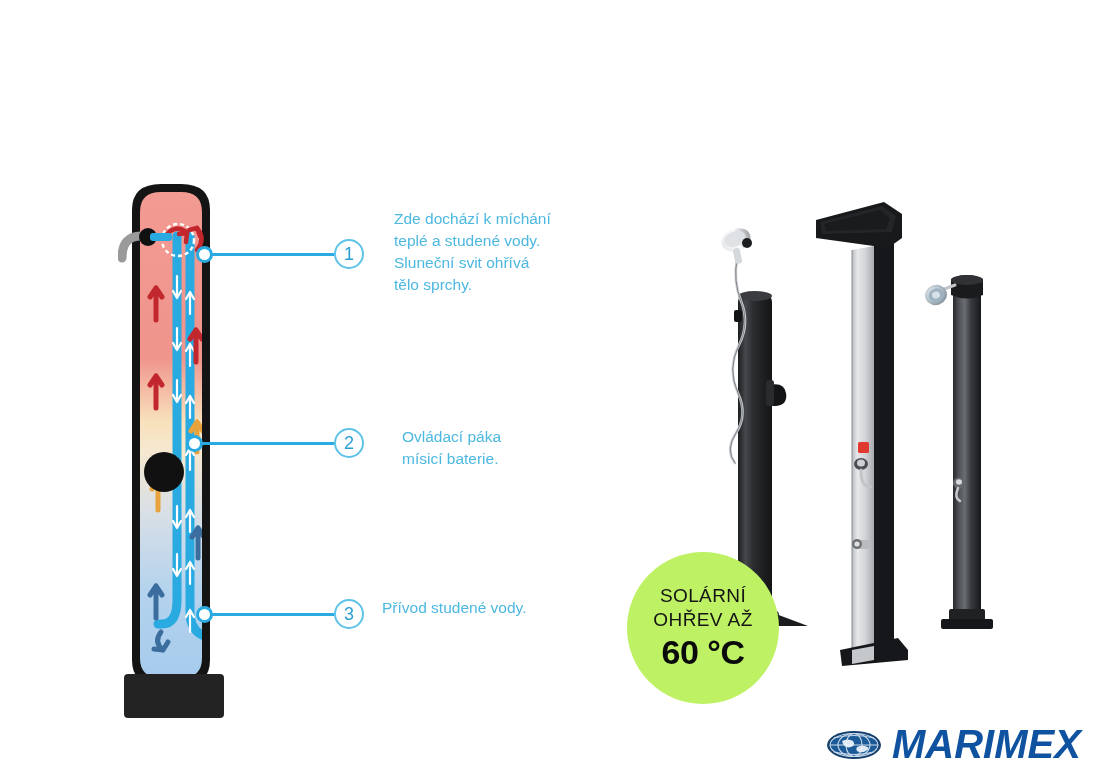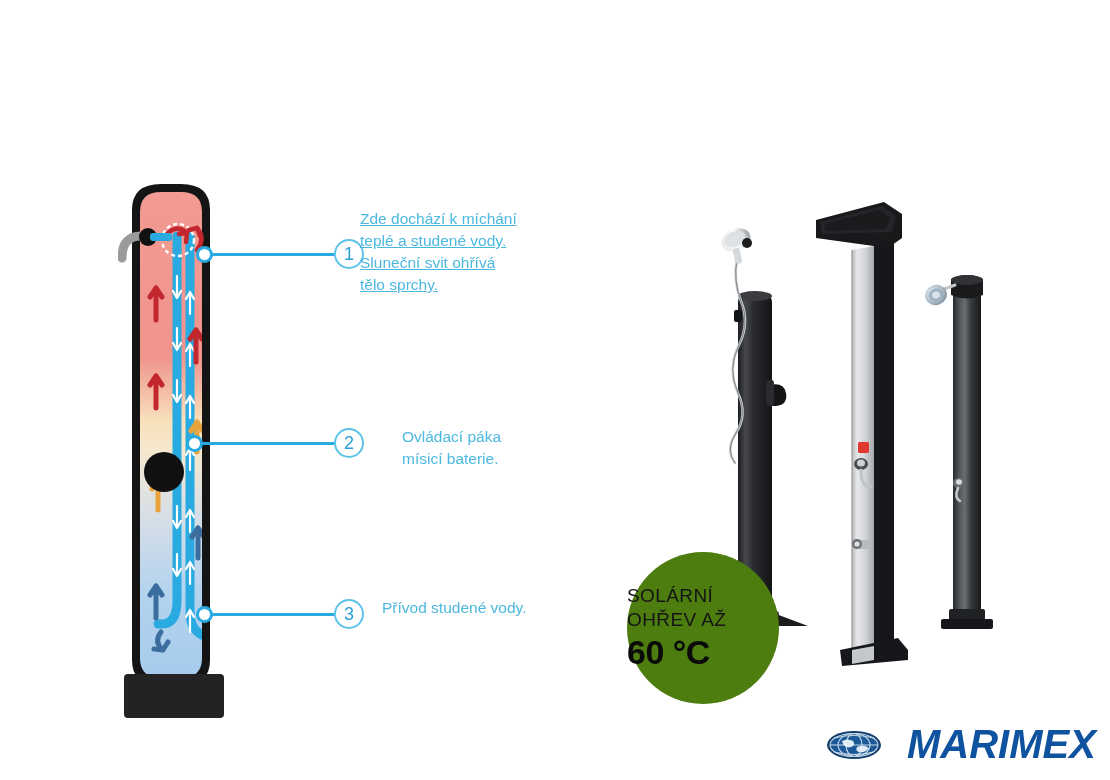--- a/index.html
+++ b/index.html
@@ -62,37 +62,37 @@
     line-height: 1.42;
     white-space: pre-line;
   }
 
   
   #badge {
     position: absolute;
     left: 627px; top: 552px;
     width: 152px; height: 152px;
     border-radius: 50%;
-    background: #4d7c0f;
+    background: #bef264;
     display: flex; flex-direction: column;
-    justify-content: center;
+    align-items: center; justify-content: center;
     z-index: 6;
   }
   #badge .l1, #badge .l2 {
     font-size: 19px; color: #141414; letter-spacing: .4px; line-height: 1.22;
   }
   #badge .l3 {
     font-size: 34px; font-weight: bold; color: #0a0a0a; margin-top: 2px; letter-spacing: -.5px;
   }
 
   
   #logo {
     position: absolute;
     left: 826px; top: 722px;
-    display: flex; align-items: center; gap: 25px;
+    display: flex; align-items: center; gap: 10px;
   }
   #logo .globe { width: 56px; height: 30px; }
   #logo .word {
     font-size: 40px; font-weight: bold; font-style: italic;
     color: #0e52a0; letter-spacing: 0px;
   }
 
   
   .product { position: absolute; }
 </style>
@@ -179,21 +179,21 @@
 
     <circle cx="46" cy="292" r="20" fill="#111111"></circle>
 
     <rect x="6" y="494" width="100" height="44" rx="4" fill="#232323"></rect>
   </svg>
 
   <div class="callout">
     <div class="callout-dot" style="left:196px; top:246px;"></div>
     <div class="callout-line" style="left:210px; top:253px; width:124px;"></div>
     <div class="callout-num" style="left:334px; top:239px;">1</div>
-    <div class="callout-text" style="left:360px; top:208px; width:210px;text-decoration:underline;">Zde dochází k míchání
+    <div class="callout-text" style="left:394px; top:208px; width:210px;">Zde dochází k míchání
 teplé a studené vody.
 Sluneční svit ohřívá
 tělo sprchy.</div>
   </div>
 
   <div class="callout">
     <div class="callout-dot" style="left:186px; top:435px;"></div>
     <div class="callout-line" style="left:200px; top:442px; width:134px;"></div>
     <div class="callout-num" style="left:334px; top:428px;">2</div>
     <div class="callout-text" style="left:402px; top:426px; width:210px;">Ovládací páka

